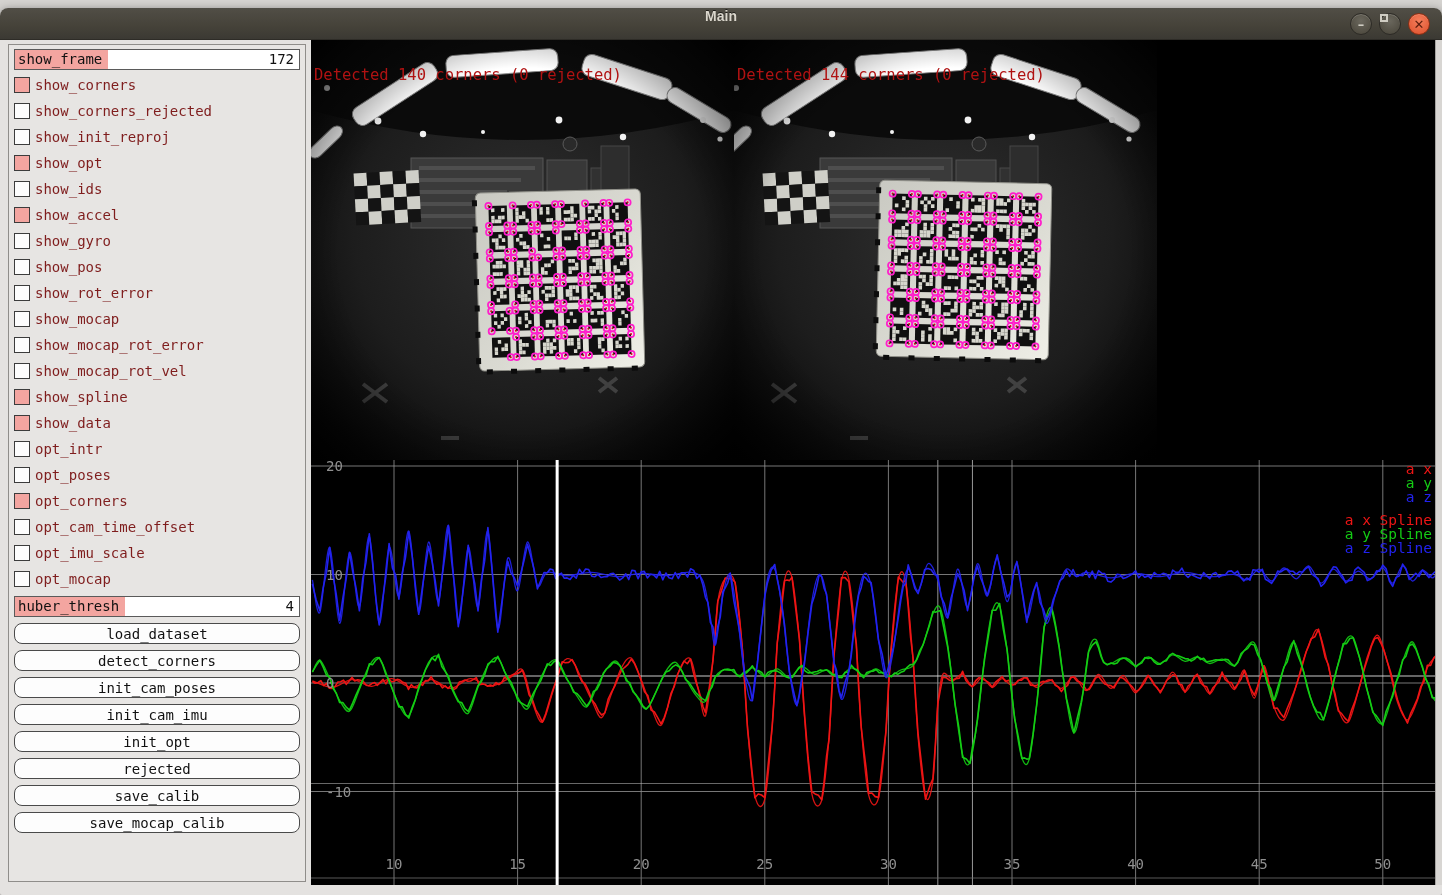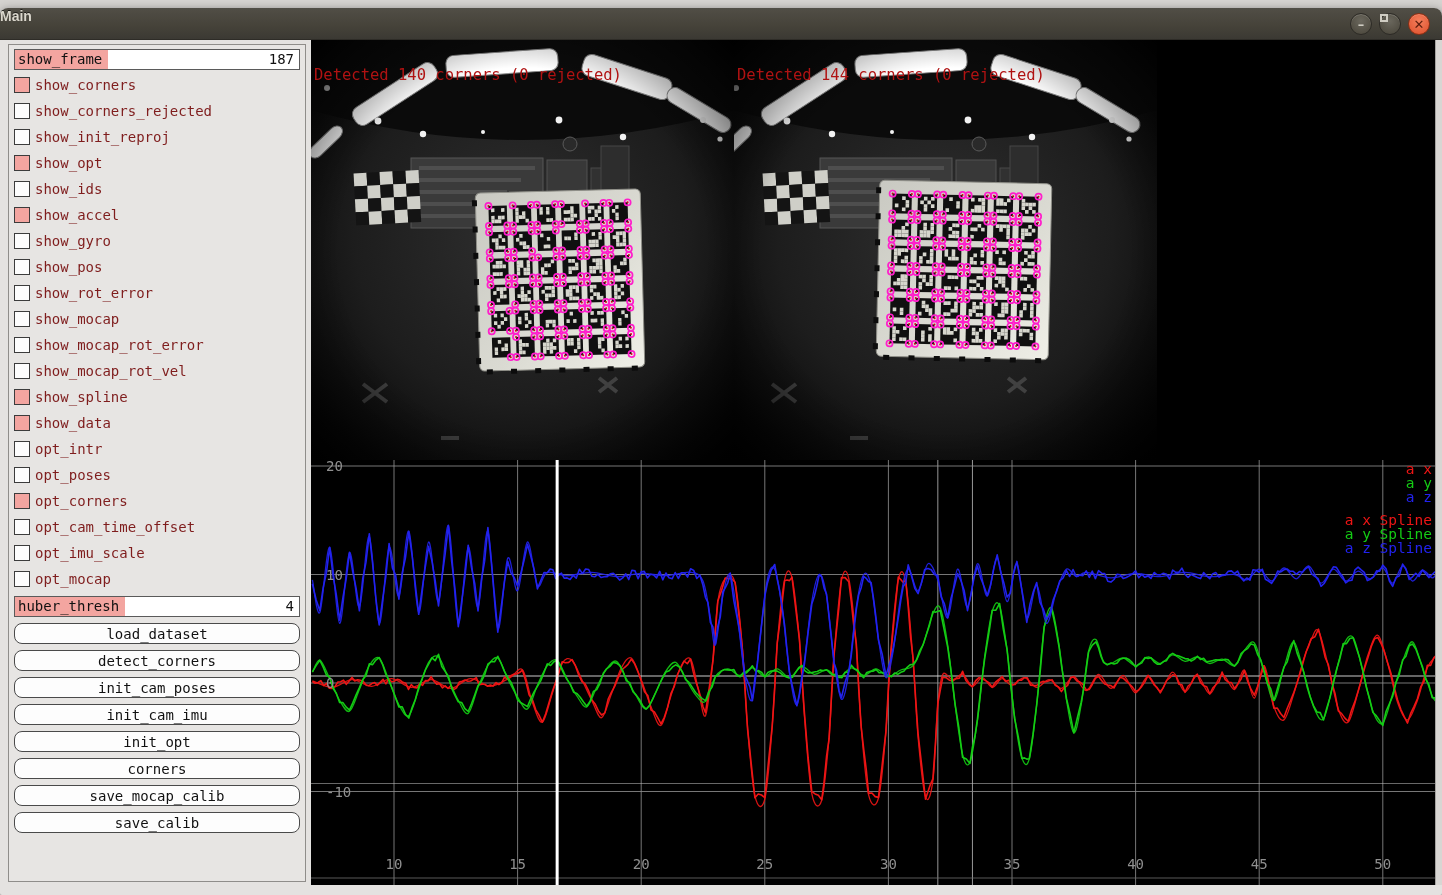--- a/index.html
+++ b/index.html
@@ -3,21 +3,21 @@
 <meta charset="utf-8">
 <style>
   html,body{margin:0;padding:0;background:#d5d3d0;width:1442px;height:895px;overflow:hidden;}
   *{box-sizing:border-box;}
   .window{position:absolute;left:0;top:8px;width:1442px;height:887px;background:#e4e2e0;
           border-radius:8px 8px 2px 2px;overflow:hidden;box-shadow:0 2px 10px rgba(0,0,0,.45);}
   
   .titlebar{position:absolute;left:0;top:0;width:100%;height:32px;
             background:linear-gradient(#514e46,#454239 60%,#3b3933);
             border-bottom:1px solid #2e2c27;}
-  .titlebar .title{position:absolute;left:0;right:0;top:0;height:32px;line-height:32px;text-align:left;
+  .titlebar .title{position:absolute;left:0;right:0;top:0;height:32px;line-height:32px;text-align:center;
             color:#dbd7cd;font:bold 14px "Liberation Sans",sans-serif;text-shadow:0 -1px 0 rgba(0,0,0,.6);}
   .win-controls{position:absolute;right:12px;top:5px;display:flex;gap:7px;}
   .wbtn{width:22px;height:22px;border-radius:50%;border:1px solid #2d2b26;position:relative;
         background:radial-gradient(circle at 50% 35%,#6a675d,#484439);box-shadow:inset 0 1px 0 rgba(255,255,255,.18);}
   .wbtn.close{background:radial-gradient(circle at 50% 35%,#f57f5c,#dd4f2b);border-color:#8a2f14;}
   .wbtn span{position:absolute;left:0;top:0;width:100%;height:100%;display:flex;align-items:center;justify-content:center;
         color:#cfccc2;font:bold 13px "DejaVu Sans",sans-serif;line-height:1;}
   .wbtn.close span{color:#5d1d0d;}
   .wbtn .sq{width:8px;height:8px;border:2px solid #cfccc2;}
   
@@ -57,21 +57,21 @@
         </div>
       <div class="wbtn close">
           <span>✕</span>
         </div>
     </div>
   </div>
   <div class="main">
     <aside class="sidebar" id="sidebar">
         <div class="irow">
           <span class="ilabel">show_frame</span>
-          <span class="ival">187</span>
+          <span class="ival">172</span>
         </div>
         <div class="crow">
           <span class="cbox checked"></span>
           <span class="clabel">show_corners</span>
         </div>
         <div class="crow">
           <span class="cbox"></span>
           <span class="clabel">show_corners_rejected</span>
         </div>
         <div class="crow">
@@ -148,23 +148,23 @@
         </div>
         <div class="irow">
           <span class="ilabel">huber_thresh</span>
           <span class="ival">4</span>
         </div>
         <button class="sbtn">load_dataset</button>
         <button class="sbtn">detect_corners</button>
         <button class="sbtn">init_cam_poses</button>
         <button class="sbtn">init_cam_imu</button>
         <button class="sbtn">init_opt</button>
-        <button class="sbtn">corners</button>
+        <button class="sbtn">rejected</button>
+        <button class="sbtn">save_calib</button>
         <button class="sbtn">save_mocap_calib</button>
-        <button class="sbtn">save_calib</button>
       </aside>
     <div class="content">
       <div class="cameras" id="cameras">
           <div class="camera">
             <svg width="423" height="420" viewBox="0 0 423 420" xmlns="http://www.w3.org/2000/svg" style="overflow:hidden">
               <defs>
                 <radialGradient id="roomc0" cx="50%" cy="47%" r="72%">
         <stop offset="0%" stop-color="#2f2f2f"></stop>
                   <stop offset="55%" stop-color="#1d1d1d"></stop>
         <stop offset="85%" stop-color="#0a0a0a"></stop>

